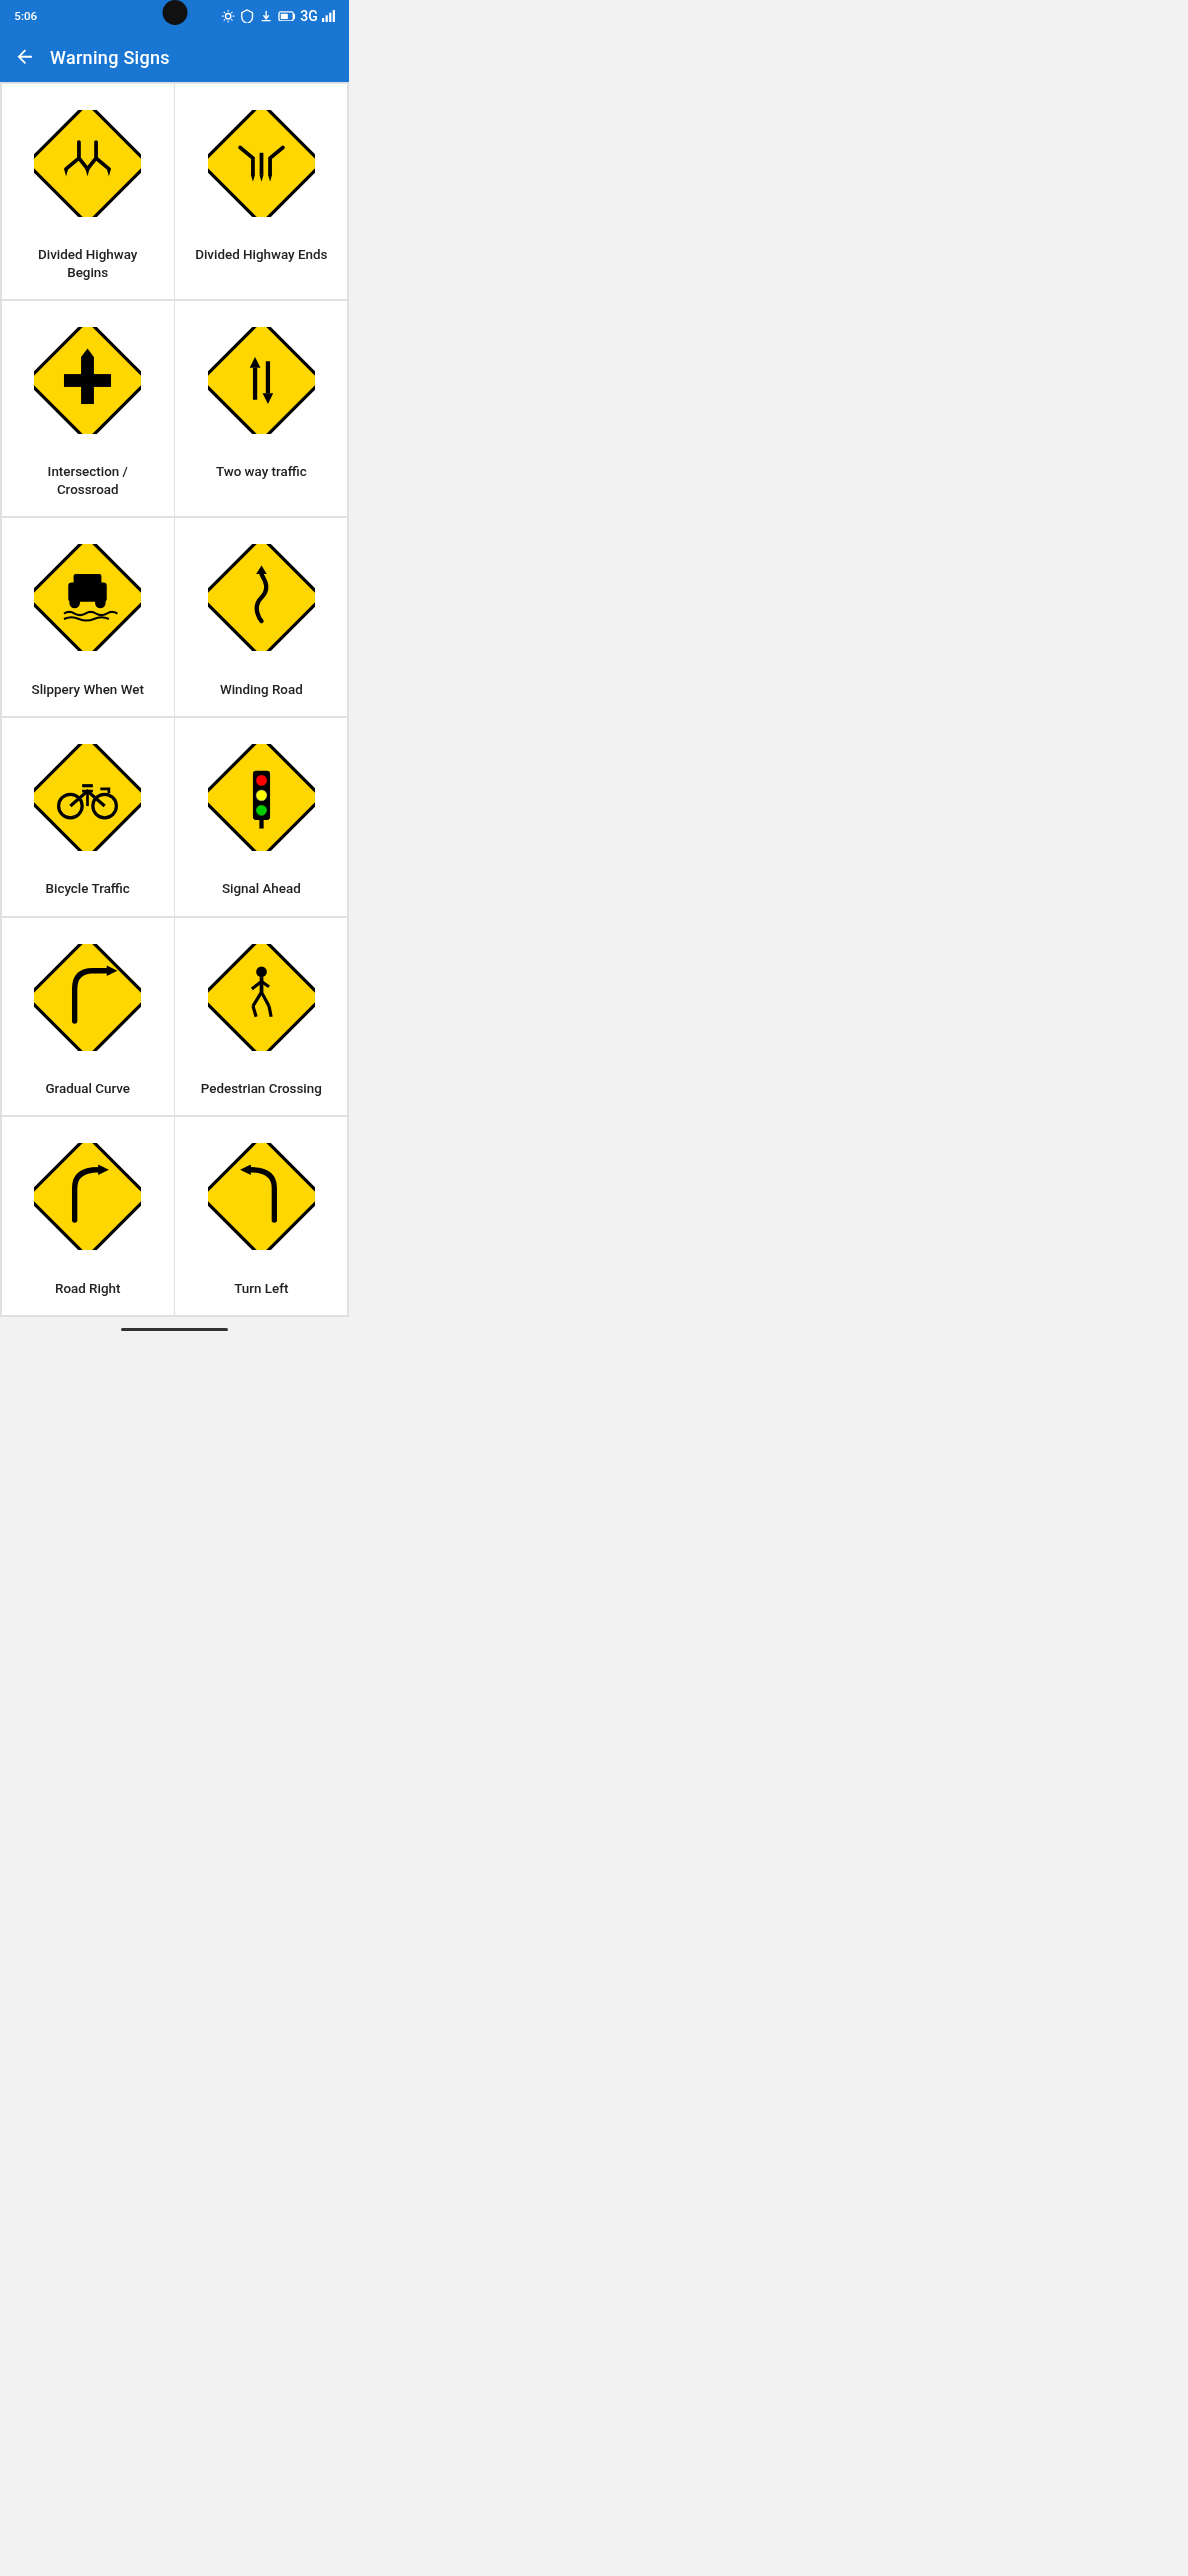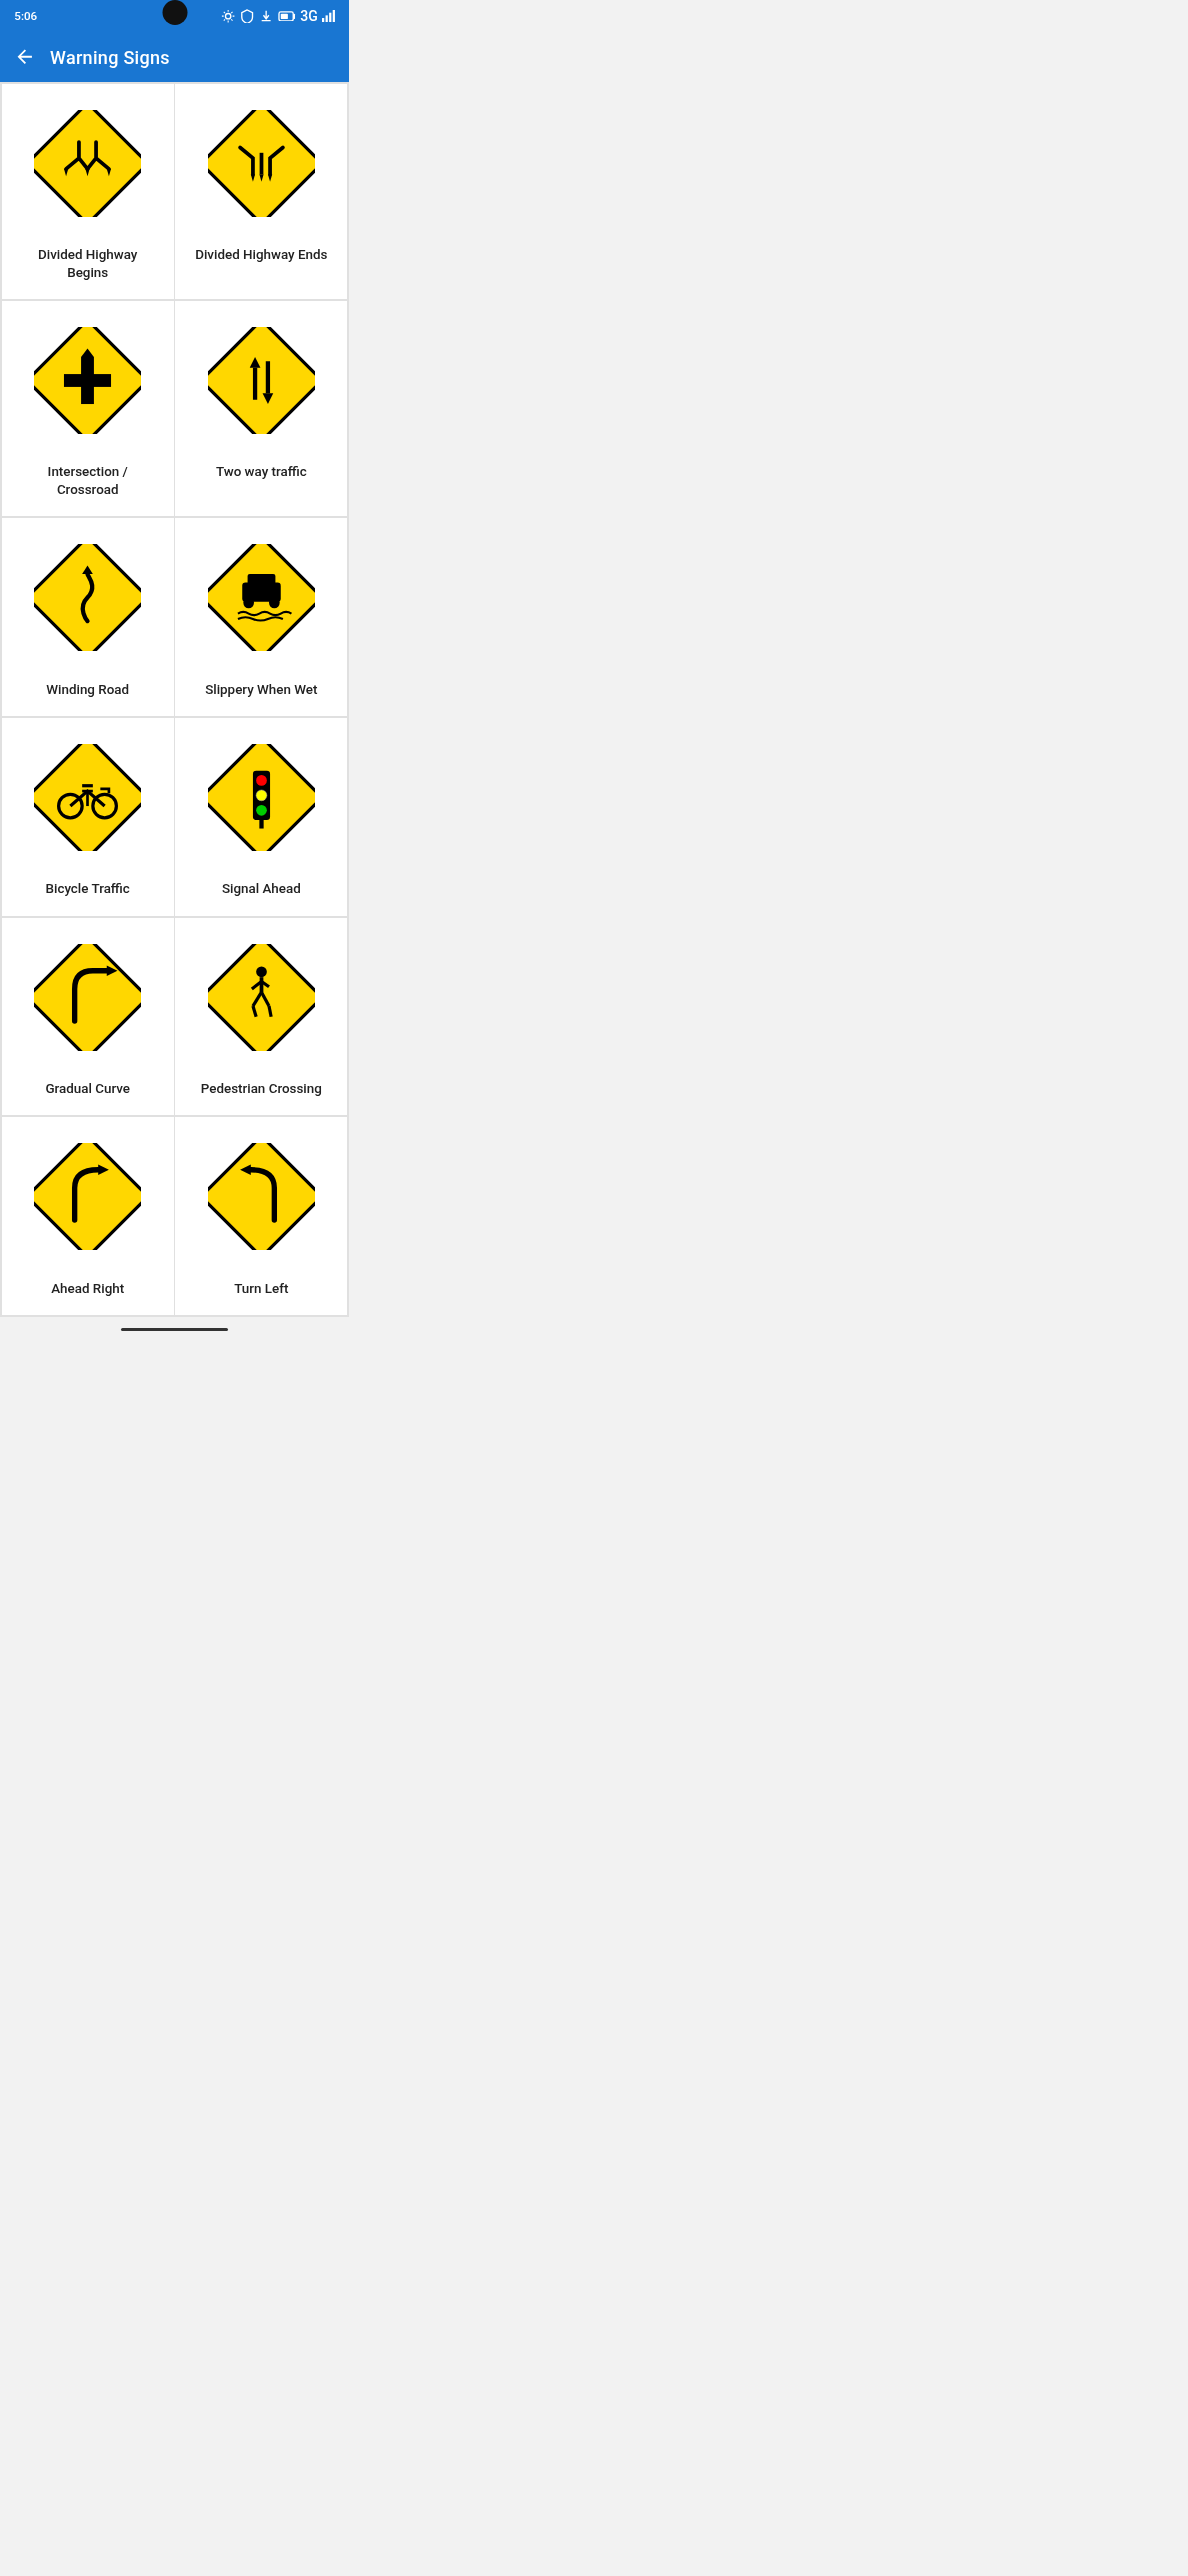--- a/index.html
+++ b/index.html
@@ -239,43 +239,43 @@
         </svg>
       </div>
       <span class="sign-label">Two way traffic</span>
     </div>
 
     <div class="grid-item">
       <div class="sign-container">
         <svg class="sign" viewBox="0 0 100 100">
           <rect x="10" y="10" width="80" height="80" rx="4" transform="rotate(45 50 50)" class="diamond-yellow"></rect>
 
+          <rect x="32" y="36" width="36" height="18" rx="3" fill="black"></rect>
+          <rect x="37" y="28" width="26" height="14" rx="2" fill="black"></rect>
+
+          <circle cx="38" cy="55" r="5" fill="black"></circle>
+          <circle cx="62" cy="55" r="5" fill="black"></circle>
+
+          <path d="M28,65 Q33,62 38,65 Q43,68 48,65 Q53,62 58,65 Q63,68 68,65 Q73,62 78,65" stroke="black" stroke-width="2" fill="none"></path>
+          <path d="M28,70 Q35,67 42,70 Q49,73 56,70 Q63,67 70,70" stroke="black" stroke-width="2" fill="none"></path>
+        </svg>
+      </div>
+      <span class="sign-label">Slippery When Wet</span>
+    </div>
+
+    <div class="grid-item">
+      <div class="sign-container">
+        <svg class="sign" viewBox="0 0 100 100">
+          <rect x="10" y="10" width="80" height="80" rx="4" transform="rotate(45 50 50)" class="diamond-yellow"></rect>
+
           <path d="M50,72 C50,72 40,60 50,50 C60,40 50,30 50,28" stroke="black" stroke-width="4" fill="none" stroke-linecap="round"></path>
           <polygon points="45,28 55,28 50,20" fill="black"></polygon>
         </svg>
       </div>
       <span class="sign-label">Winding Road</span>
-    </div>
-
-    <div class="grid-item">
-      <div class="sign-container">
-        <svg class="sign" viewBox="0 0 100 100">
-          <rect x="10" y="10" width="80" height="80" rx="4" transform="rotate(45 50 50)" class="diamond-yellow"></rect>
-
-          <rect x="32" y="36" width="36" height="18" rx="3" fill="black"></rect>
-          <rect x="37" y="28" width="26" height="14" rx="2" fill="black"></rect>
-
-          <circle cx="38" cy="55" r="5" fill="black"></circle>
-          <circle cx="62" cy="55" r="5" fill="black"></circle>
-
-          <path d="M28,65 Q33,62 38,65 Q43,68 48,65 Q53,62 58,65 Q63,68 68,65 Q73,62 78,65" stroke="black" stroke-width="2" fill="none"></path>
-          <path d="M28,70 Q35,67 42,70 Q49,73 56,70 Q63,67 70,70" stroke="black" stroke-width="2" fill="none"></path>
-        </svg>
-      </div>
-      <span class="sign-label">Slippery When Wet</span>
     </div>
 
     <div class="grid-item">
       <div class="sign-container">
         <svg class="sign" viewBox="0 0 100 100">
           <rect x="10" y="10" width="80" height="80" rx="4" transform="rotate(45 50 50)" class="diamond-yellow"></rect>
 
           <g transform="translate(50,52)">
 
             <circle cx="-16" cy="6" r="11" fill="none" stroke="black" stroke-width="3"></circle>
@@ -353,21 +353,21 @@
 
     <div class="grid-item">
       <div class="sign-container">
         <svg class="sign" viewBox="0 0 100 100">
           <rect x="10" y="10" width="80" height="80" rx="4" transform="rotate(45 50 50)" class="diamond-yellow"></rect>
 
           <path d="M38,72 L38,42 Q38,25 60,25" stroke="black" stroke-width="5" fill="none" stroke-linecap="round"></path>
           <polygon points="60,20 60,30 70,25" fill="black"></polygon>
         </svg>
       </div>
-      <span class="sign-label">Ahead Right</span>
+      <span class="sign-label">Road Right</span>
     </div>
 
     <div class="grid-item">
       <div class="sign-container">
         <svg class="sign" viewBox="0 0 100 100">
           <rect x="10" y="10" width="80" height="80" rx="4" transform="rotate(45 50 50)" class="diamond-yellow"></rect>
 
           <path d="M62,72 L62,42 Q62,25 40,25" stroke="black" stroke-width="5" fill="none" stroke-linecap="round"></path>
           <polygon points="40,20 40,30 30,25" fill="black"></polygon>
         </svg>

